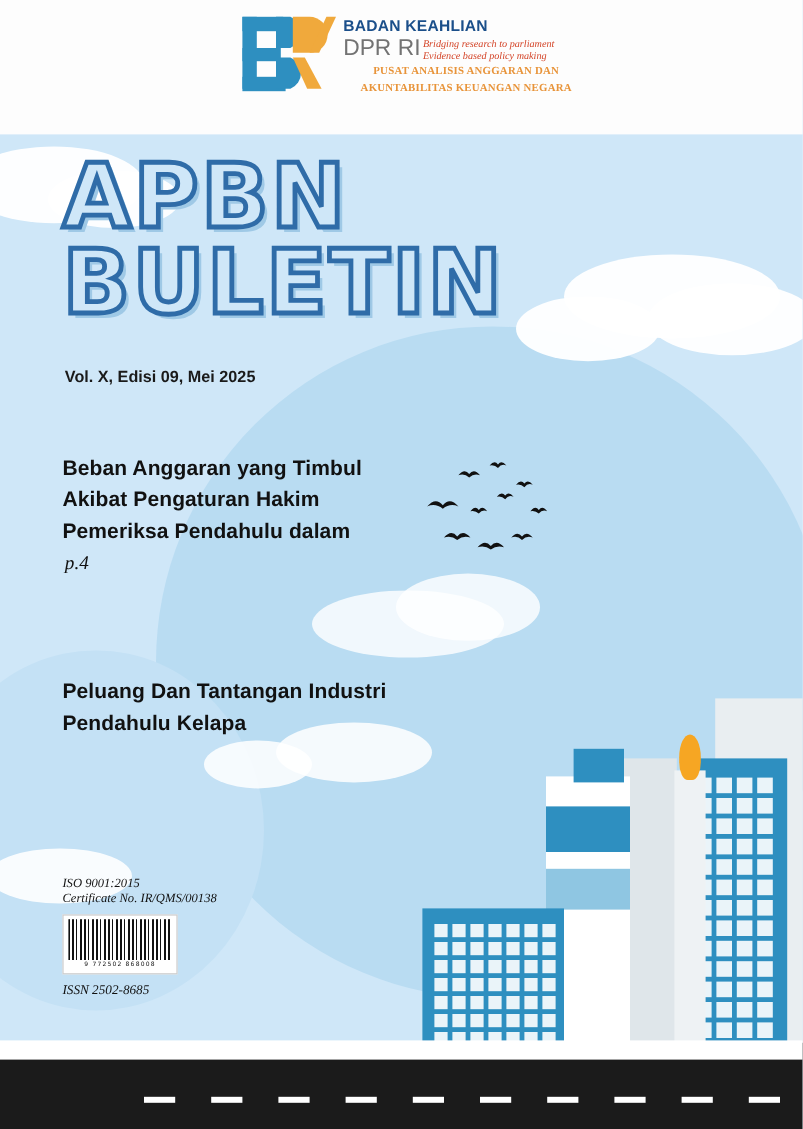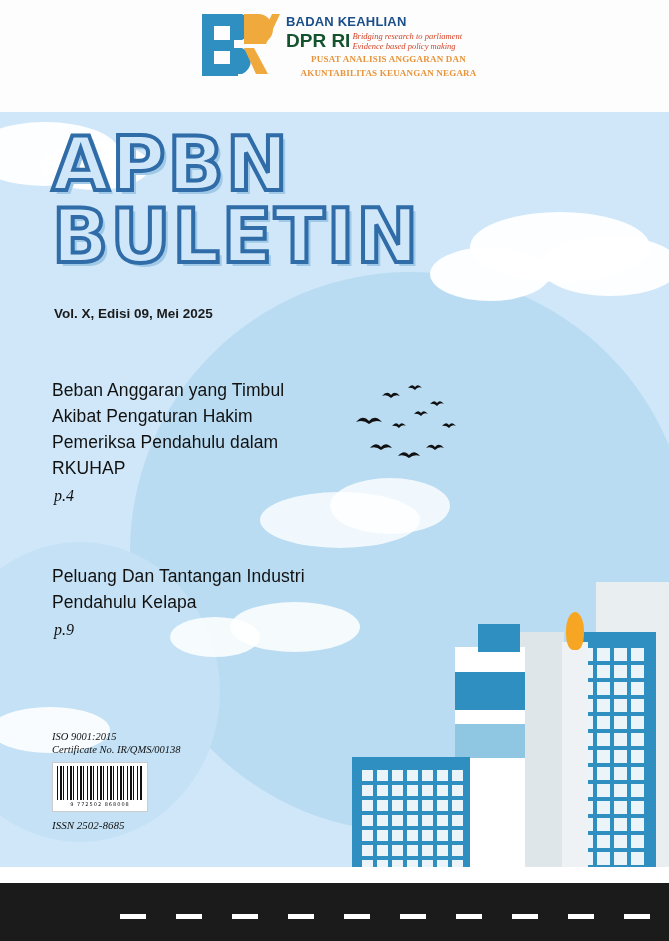--- a/index.html
+++ b/index.html
@@ -43,23 +43,23 @@
   .logo-title {
     font-family: "Liberation Sans", sans-serif;
     font-weight: bold;
     font-size: 13px;
     letter-spacing: 0.2px;
     color: #1b4f8a;
     line-height: 19px;
   }
   .logo-title2 {
     font-family: "Liberation Sans", sans-serif;
-    font-weight: bold;
+    font-weight: normal;
     font-size: 19px;
-    color: #14532d;
+    color: #737373;
     line-height: 20px;
     display: inline-block;
   }
   .logo-tag {
     font-family: "Liberation Serif", serif;
     font-style: italic;
     font-size: 8.5px;
     color: #d4462a;
     line-height: 10px;
     margin-left: 2px;
@@ -126,21 +126,21 @@
     z-index: 30;
   }
 
   .article {
     position: absolute;
     z-index: 30;
     color: #111111;
   }
   .article .line {
     font-family: "Liberation Sans", sans-serif;
-    font-weight: normal;
+    font-weight: bold;
     font-size: 17.5px;
     line-height: 26px;
     letter-spacing: 0.1px;
   }
   .article .page {
     font-family: "Liberation Serif", serif;
     font-style: italic;
     font-size: 16px;
     margin-top: 6px;
     margin-left: 2px;
@@ -503,28 +503,26 @@
   <div class="title-block">
     <div class="big-title">APBN</div>
     <div class="big-title">BULETIN</div>
   </div>
   <div class="vol">Vol. X, Edisi 09, Mei 2025</div>
 
   <div class="article" id="article-1">
     <div class="line">Beban Anggaran yang Timbul</div>
     <div class="line">Akibat Pengaturan Hakim</div>
     <div class="line">Pemeriksa Pendahulu dalam</div>
-    <div class="line">RKUHAP</div>
     <div class="page">p.4</div>
   </div>
 
   <div class="article" id="article-2">
     <div class="line">Peluang Dan Tantangan Industri</div>
     <div class="line">Pendahulu Kelapa</div>
-    <div class="page">p.9</div>
   </div>
 
   <div class="iso-block">
     <div class="iso-line">ISO 9001:2015</div>
     <div class="iso-line">Certificate No. IR/QMS/00138</div>
     <div class="barcode">
       <div class="bars"></div>
       <div class="barcode-num">9 772502 868008</div>
     </div>
     <div class="issn">ISSN 2502-8685</div>

